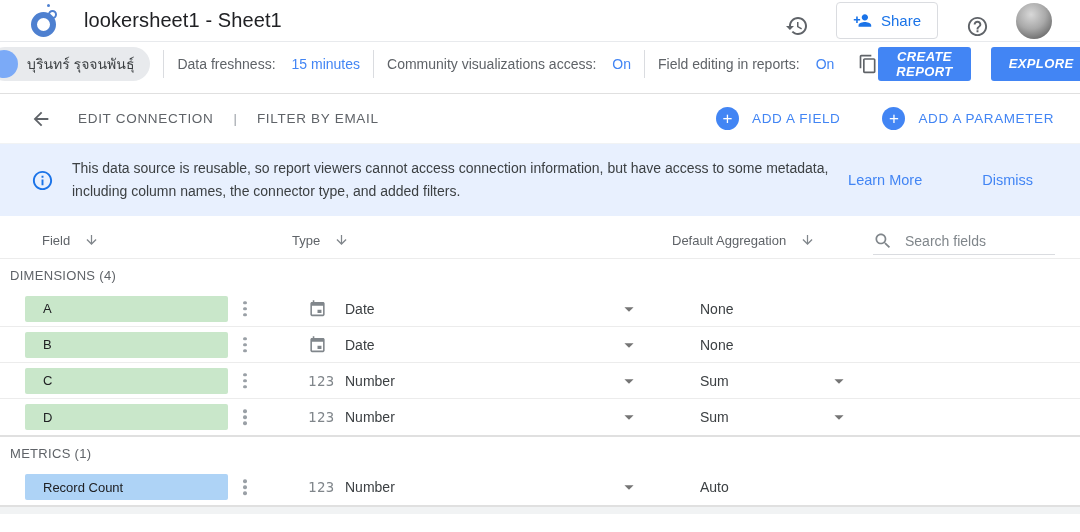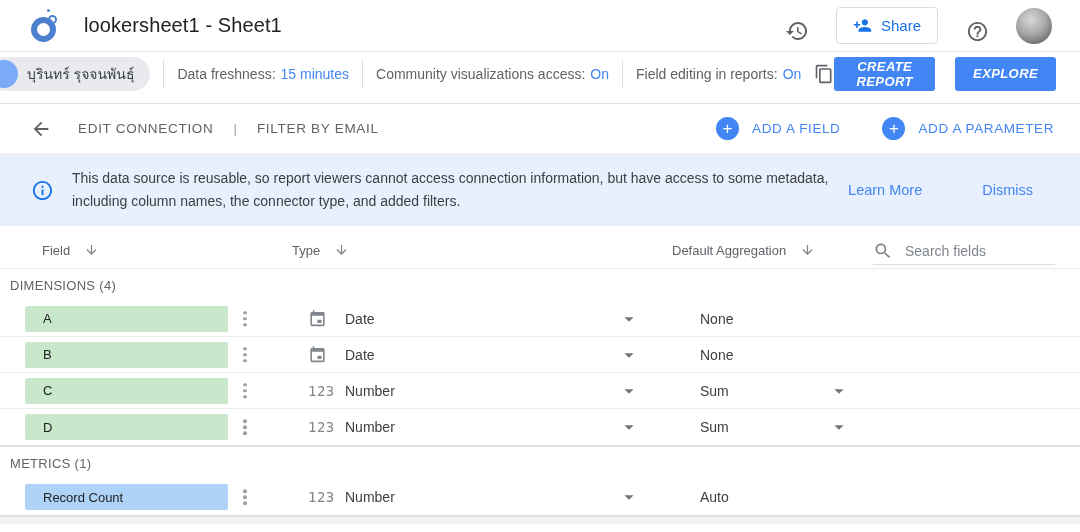--- a/index.html
+++ b/index.html
@@ -1,20 +1,20 @@
 <!DOCTYPE html>
 <html><head>
 <meta charset="utf-8">
 <style>
   * { margin:0; padding:0; box-sizing:border-box; }
   html,body { width:1080px; height:532px; overflow:hidden; background:#fff;
     font-family:"Liberation Sans","DejaVu Sans",sans-serif; color:#3c4043; }
 
   
-  .app-header { height:52px; display:flex; align-items:center; padding:0 28px 0 30px;
+  .app-header { height:42px; display:flex; align-items:center; padding:0 28px 0 30px;
     border-bottom:1px solid #e8eaed; background:#fff; }
   .logo { position:relative; width:30px; height:36px; flex:0 0 auto; }
   .logo .ring { position:absolute; bottom:2px; left:1px; width:25px; height:25px;
     border:6px solid #4e80d0; border-radius:50%; }
   .logo .small-ring { position:absolute; top:7px; right:3px; width:9px; height:9px;
     border:2.5px solid #4e80d0; border-radius:50%; }
   .logo .tiny-dot { position:absolute; top:1px; right:10px; width:3.5px; height:3.5px;
     background:#4e80d0; border-radius:50%; }
   .app-title { font-size:20px; color:#202124; margin-left:24px; letter-spacing:0.1px; }
   .header-right { margin-left:auto; display:flex; align-items:flex-end; gap:26px; }
@@ -27,21 +27,21 @@
     background:radial-gradient(circle at 42% 32%, #d8d8d8 0%, #a9a9a9 45%, #6d6d6d 80%, #4f4f4f 100%); }
 
   
   .status-bar { height:52px; display:flex; align-items:center; padding:0 24px 8px 0;
     border-bottom:1px solid #e0e0e0; background:#fff; }
   .owner-chip { display:flex; align-items:center; gap:9px; background:#e8eaed;
     border-radius:17px; height:34px; padding:0 16px 0 2px; margin-left:-12px; cursor:pointer; }
   .owner-avatar { width:28px; height:28px; border-radius:50%; background:#7baaf7; flex:0 0 auto; }
   .owner-name { font-size:14px; color:#3c4043; white-space:nowrap; }
   .vdiv { width:1px; height:28px; background:#dadce0; margin:0 13px; flex:0 0 auto; }
-  .status-item { font-size:14px; color:#5f6368; white-space:nowrap; display:flex; gap:5px; align-items:center; }
+  .status-item { font-size:14px; color:#5f6368; white-space:nowrap; display:flex; gap:16px; align-items:center; }
   .status-item .val { color:#4285f4; }
   .copy-icon { margin-left:8px; cursor:pointer; display:flex; }
   .blue-btn { background:#4285f4; color:#fff; border:none; border-radius:3px; height:34px;
     padding:0 18px; font-size:13px; font-weight:bold; letter-spacing:0.4px; cursor:pointer;
     font-family:inherit;font-style:italic; }
   .btn-group { margin-left:auto; display:flex; gap:20px; }
 
   
   .conn-toolbar { height:50px; display:flex; align-items:center; padding:0 26px 0 30px;
     border-bottom:1px solid #f1f3f4; background:#fff; }

